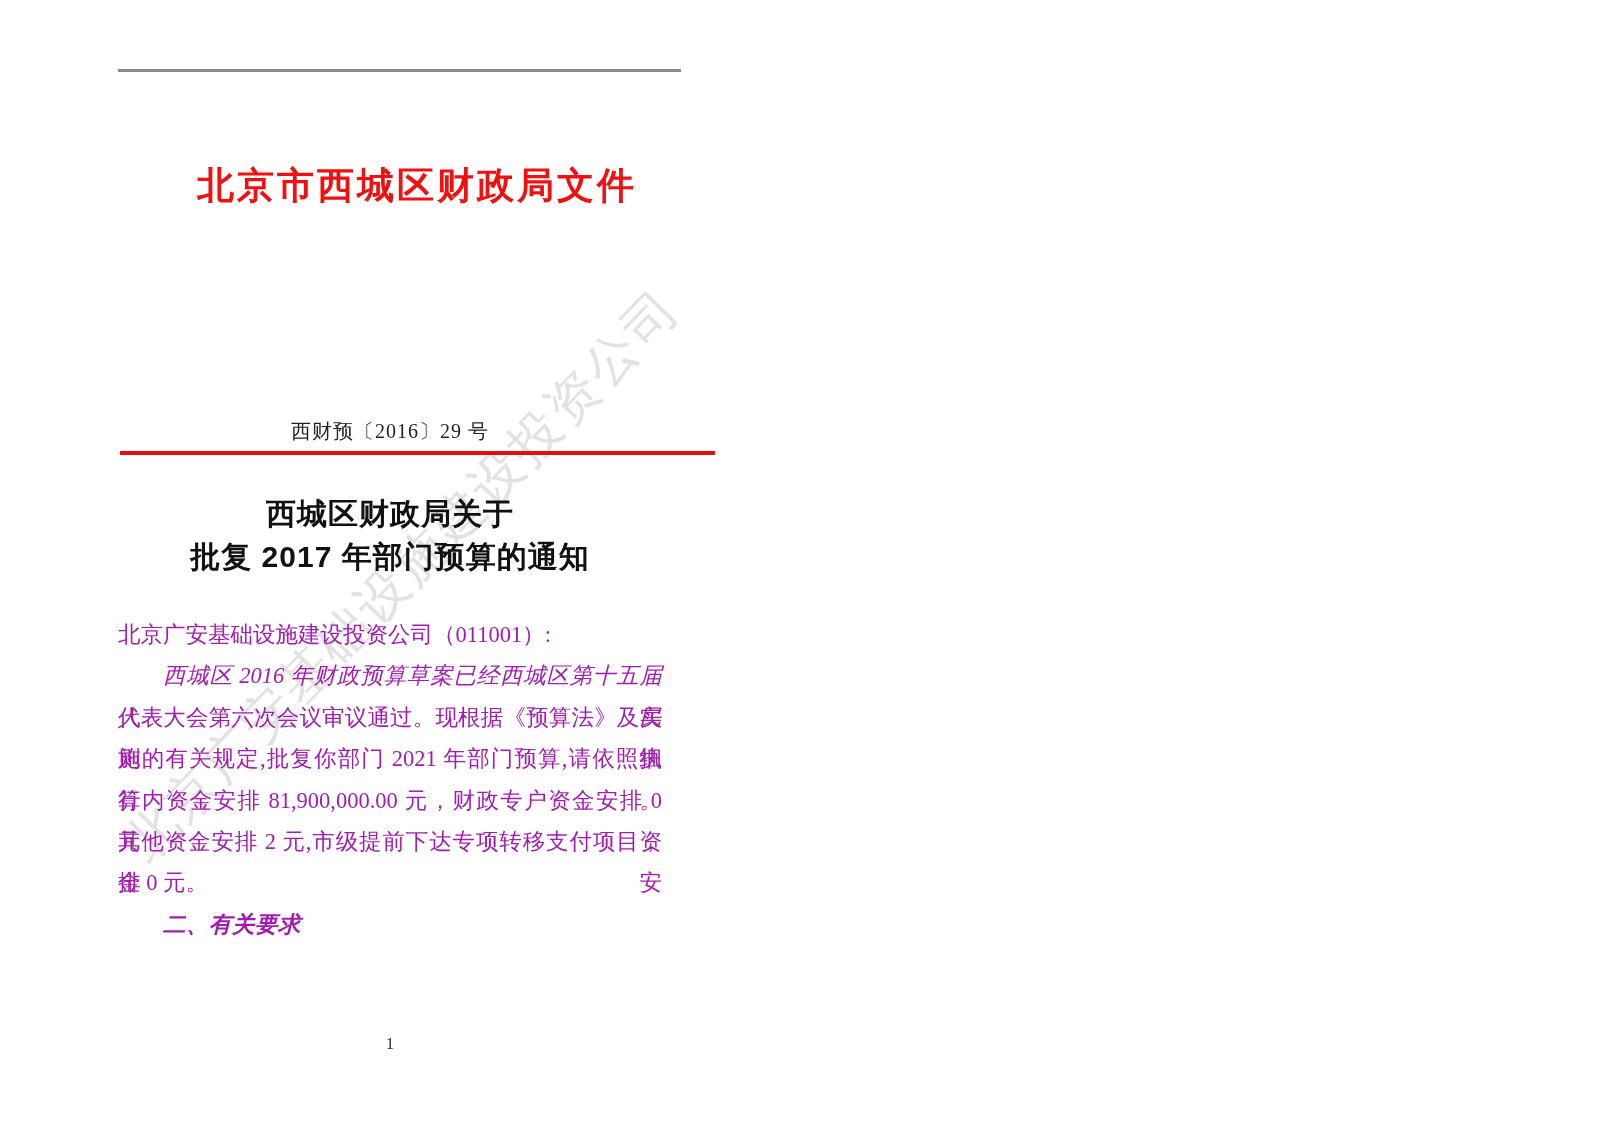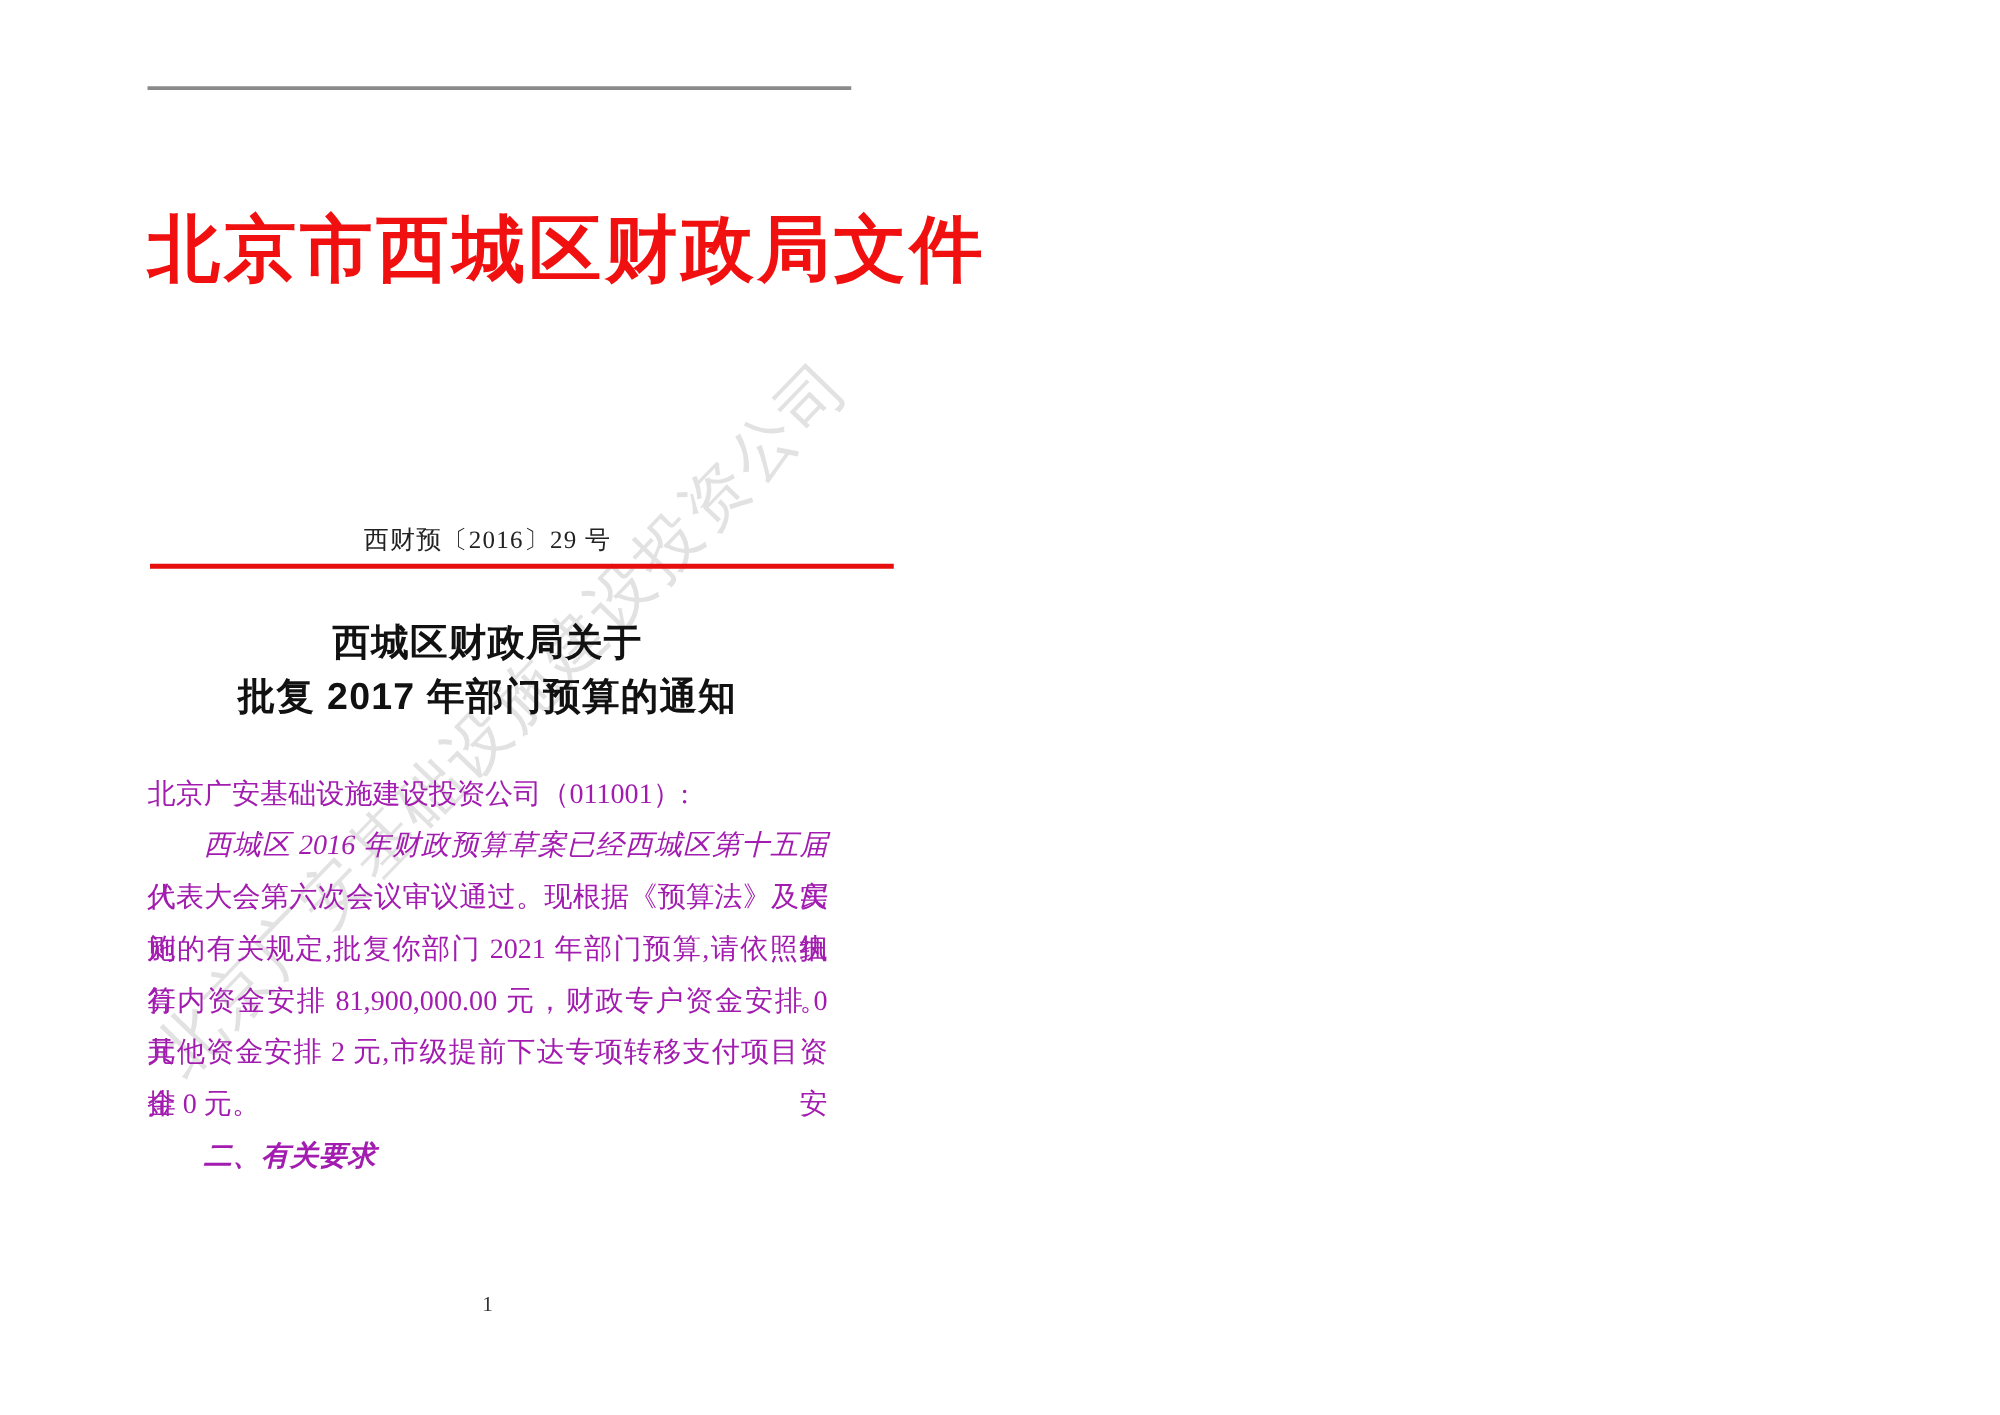--- a/index.html
+++ b/index.html
@@ -18,21 +18,21 @@
     transform:rotate(-46deg);z-index:0;pointer-events:none;
   }
   #wm-left{left:-8px;top:545px;}
 
   .rule-gray{position:absolute;height:3px;background:var(--rule-gray,#8a8a8a);z-index:1;}
   #rule-gray-left{left:118px;top:69px;width:563px;}
 
   #red-header{
     position:absolute;left:118px;top:161px;width:598px;z-index:1;
     text-align:center;font-family:"Liberation Sans","DejaVu Sans",sans-serif;
-    font-weight:700;font-size:58px;letter-spacing:3px;white-space:nowrap;
+    font-weight:700;font-size:37px;letter-spacing:3px;white-space:nowrap;
     color:var(--header-red,#f01010);
   }
   #doc-number{
     position:absolute;left:118px;top:418px;width:544px;z-index:1;
     text-align:center;font-size:20px;color:#222;letter-spacing:1px;
   }
   #rule-red{position:absolute;left:120px;top:451px;width:595px;height:4px;z-index:1;background:var(--rule-red,#e60d0d);}
 
   .doc-title{
     position:absolute;left:118px;width:544px;z-index:1;text-align:center;

